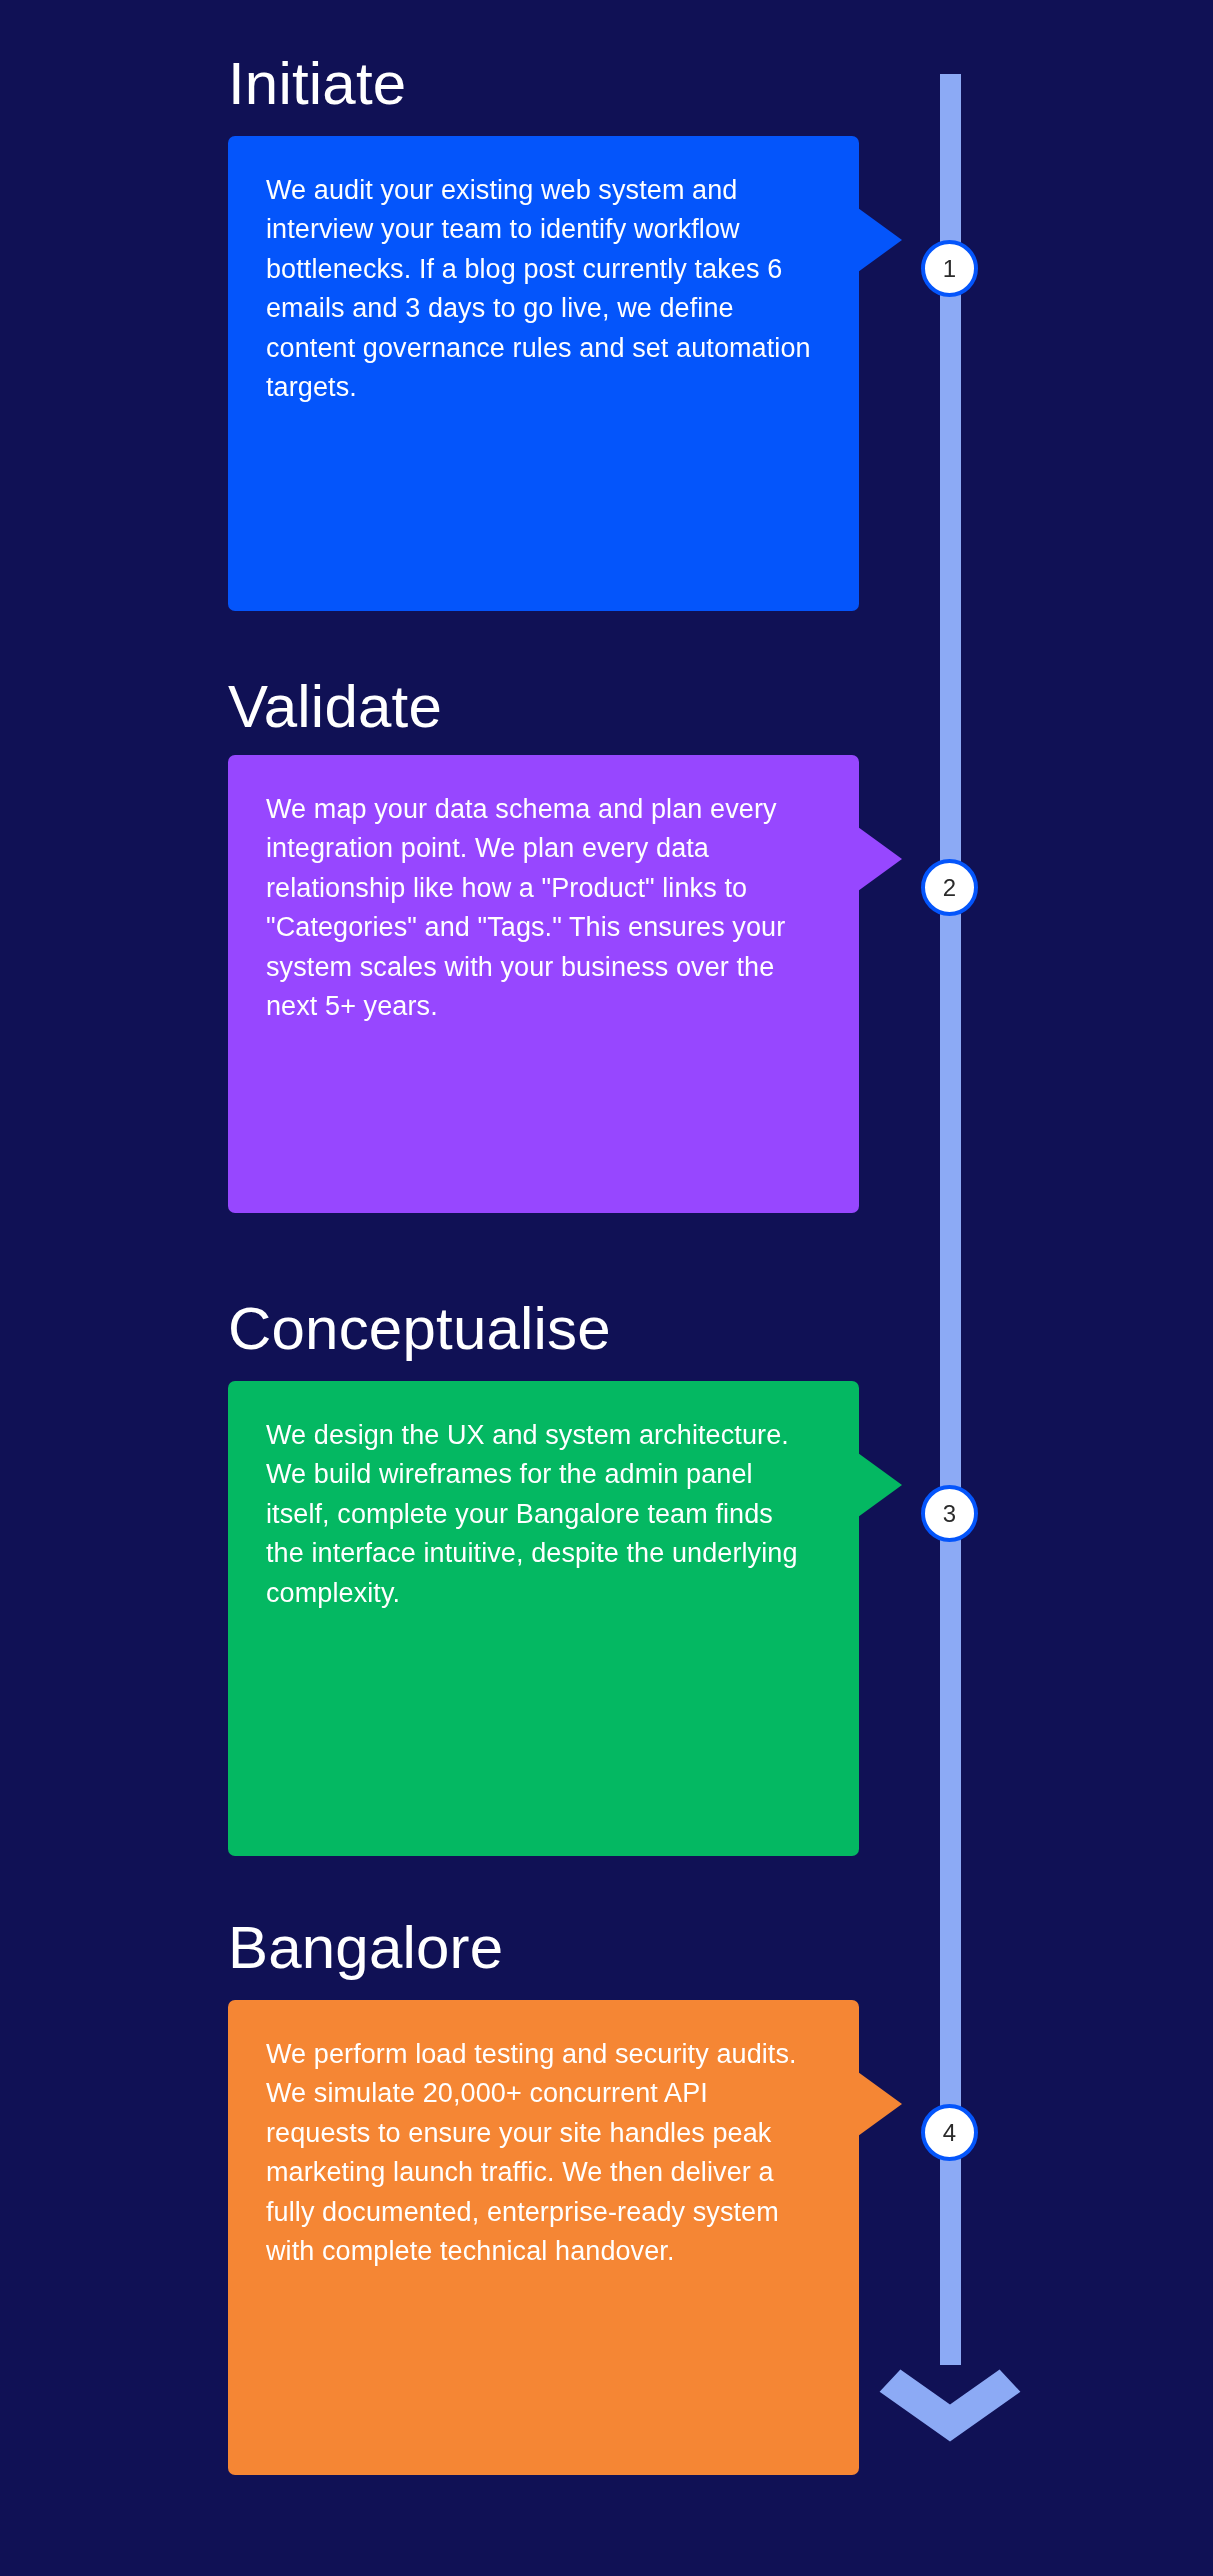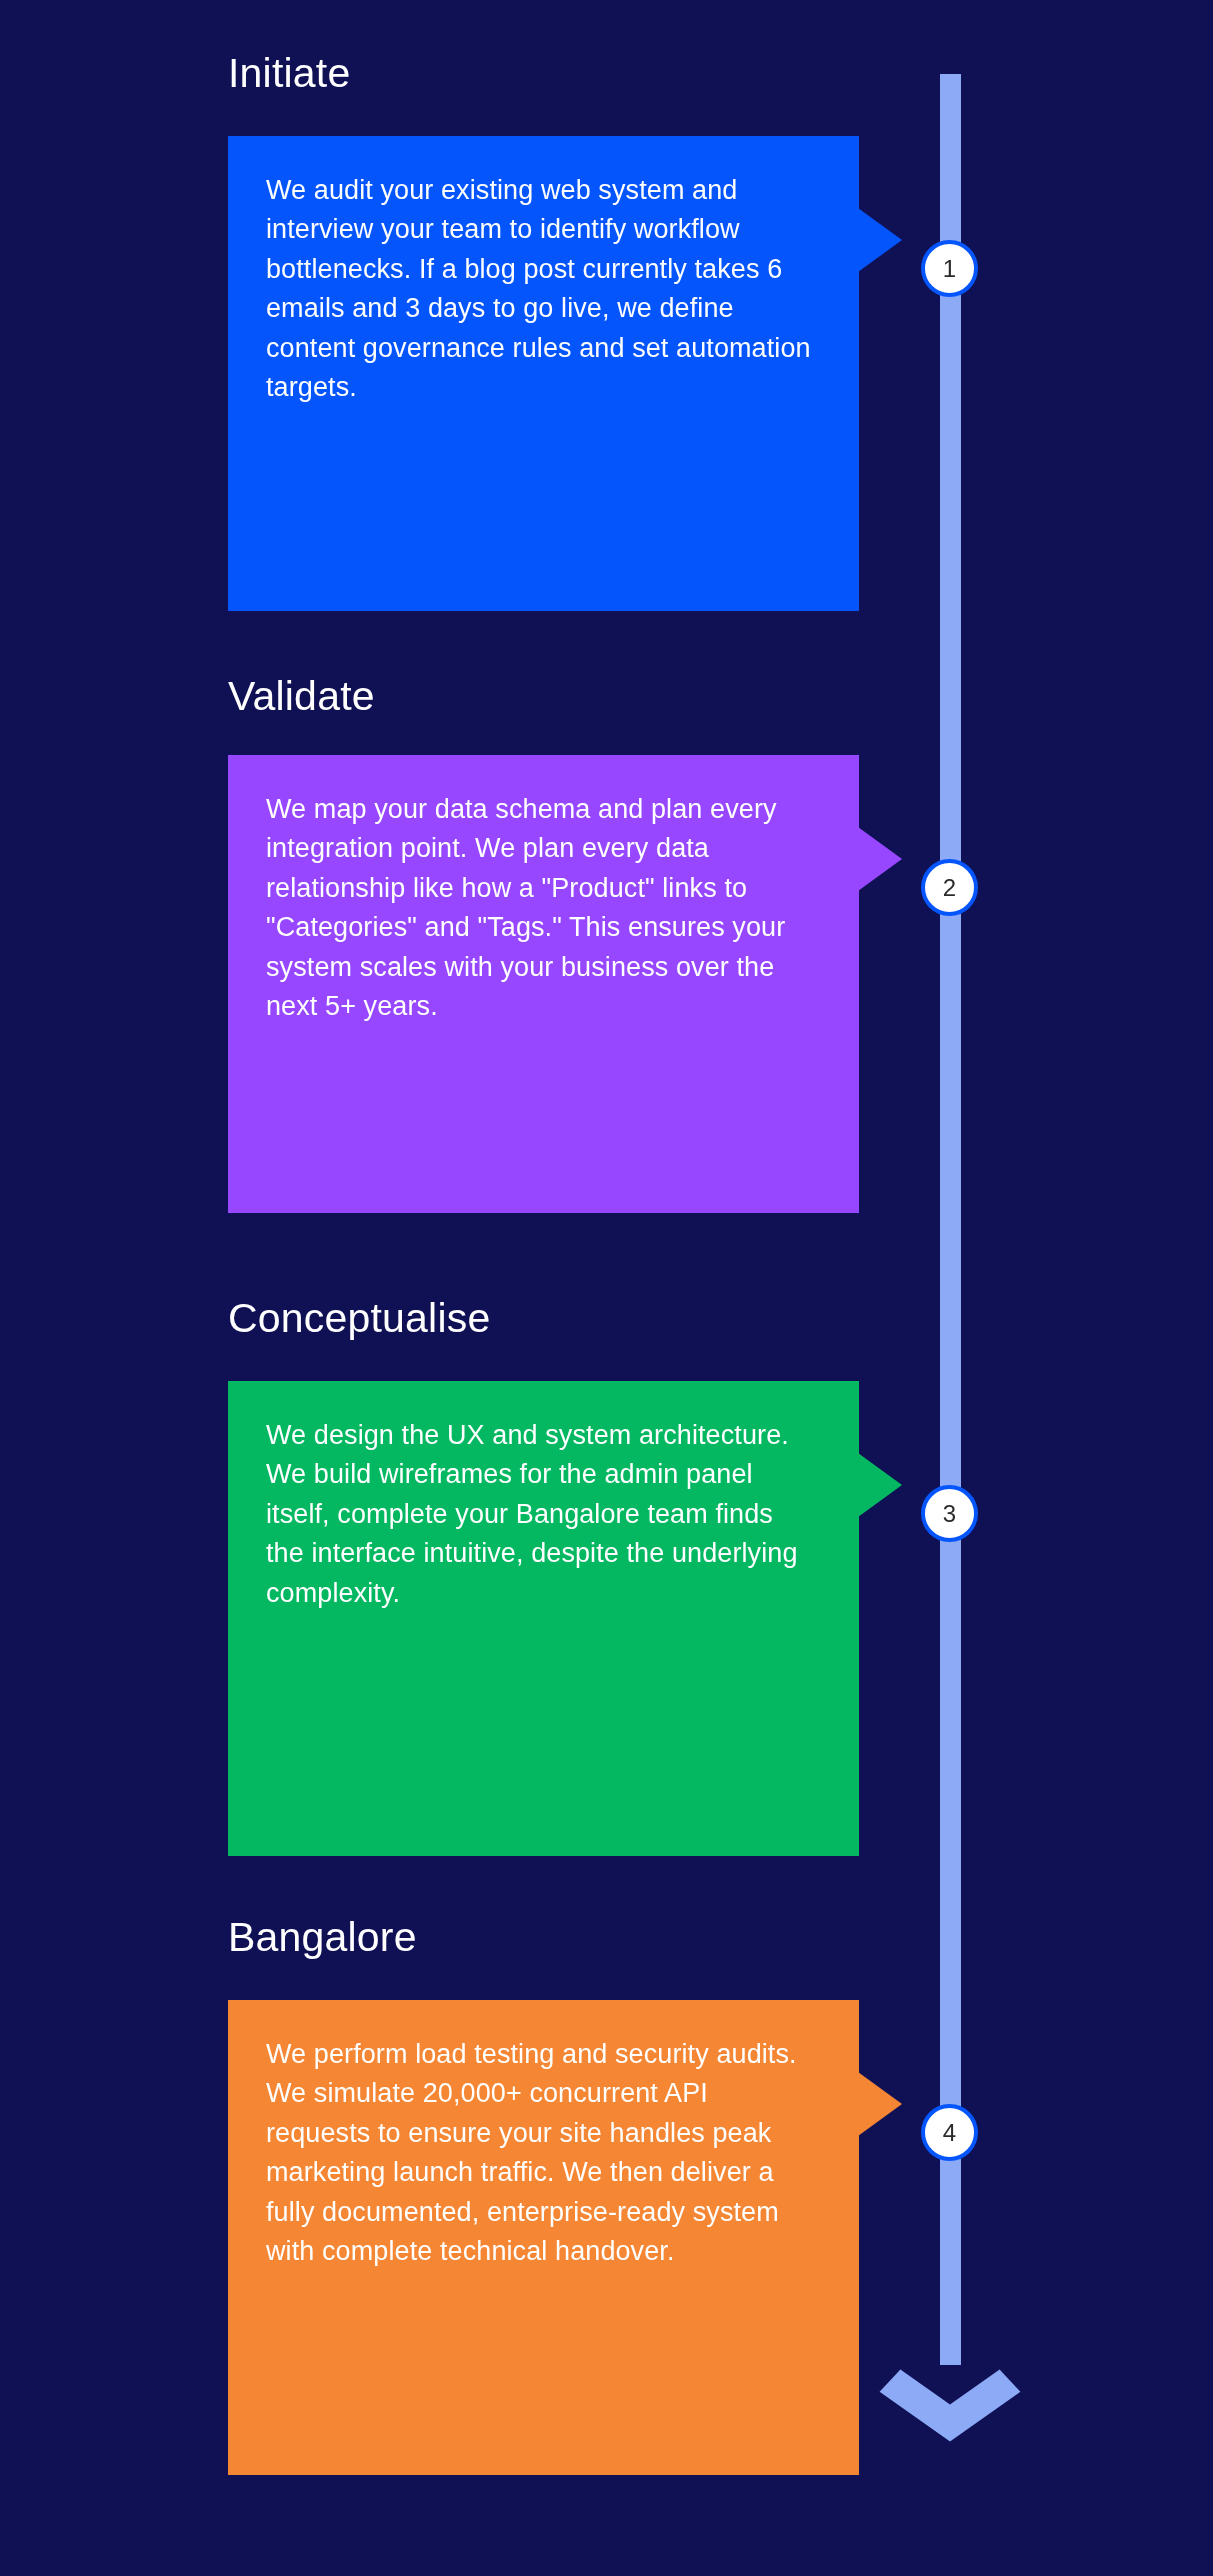--- a/index.html
+++ b/index.html
@@ -43,32 +43,33 @@
     position: absolute;
     left: 0;
     width: 1213px;
   }
 
   .step-title {
     position: absolute;
     left: 228px;
     top: 0;
     color: #FFFFFF;
-    font-size: 41px;
+    font-size: 60px;
     font-weight: 300;
     letter-spacing: 0.2px;
     line-height: 1.05;
     white-space: nowrap;
   }
 
   .step-card {
     position: absolute;
     left: 228px;
     width: 631px;
     padding: 35px 45px 32px 38px;
+    border-radius: 7px;
   }
 
   .step-card-text {
     color: #FFFFFF;
     font-size: 27px;
     font-weight: 400;
     line-height: 1.46;
     letter-spacing: 0.1px;
   }
 

